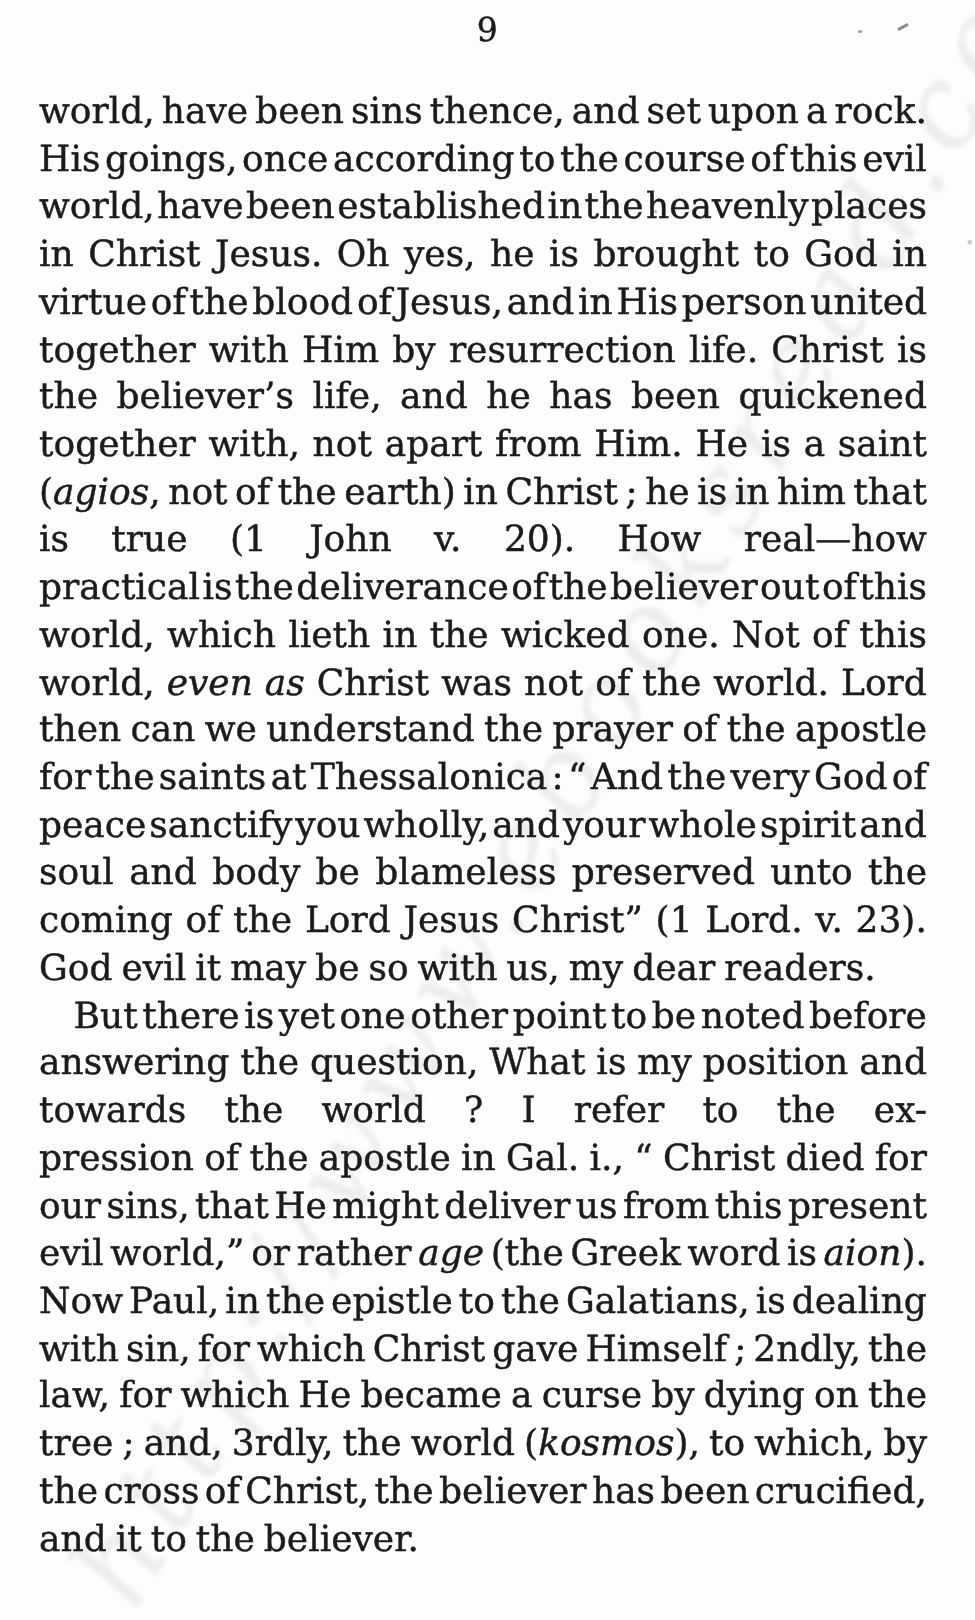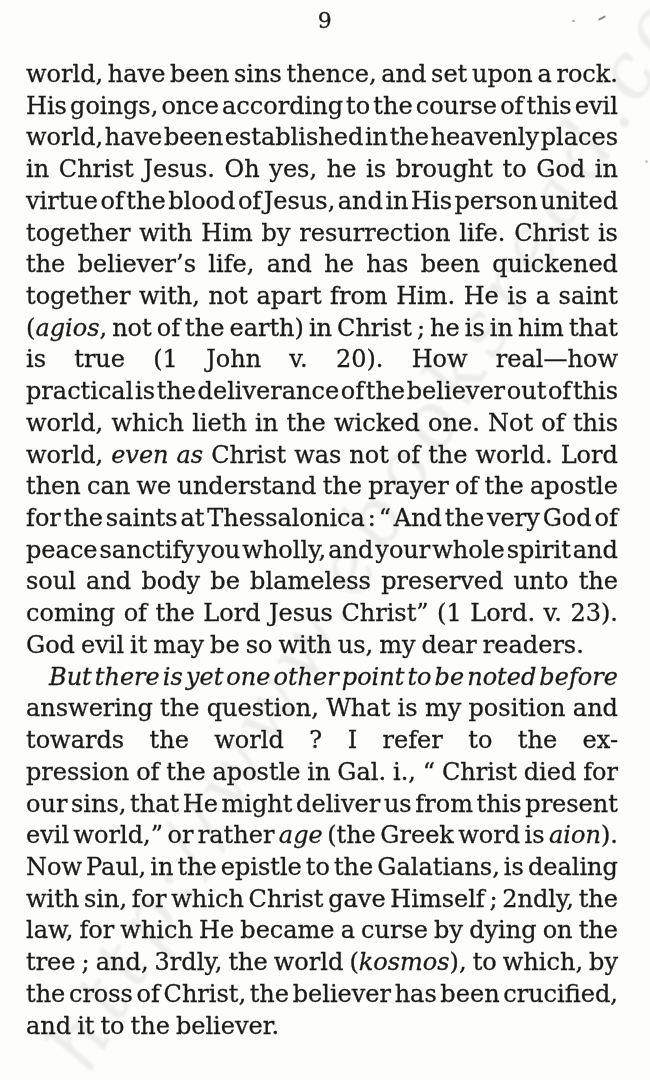--- a/index.html
+++ b/index.html
@@ -40,21 +40,20 @@
     line-height: 31.73px;
     font-size: 24px;
     white-space: nowrap;
   }
   .line.no-just {
     justify-content: flex-start;
     gap: 6px;
   }
   .line.indent {
     padding-left: 23px;
-    font-style: italic;
   }
   .it {
     font-style: italic;
   }
   .watermark {
     position: absolute;
     left: 28px;
     top: 1040px;
     transform-origin: 0 0;
     transform: rotate(-60.5deg);

